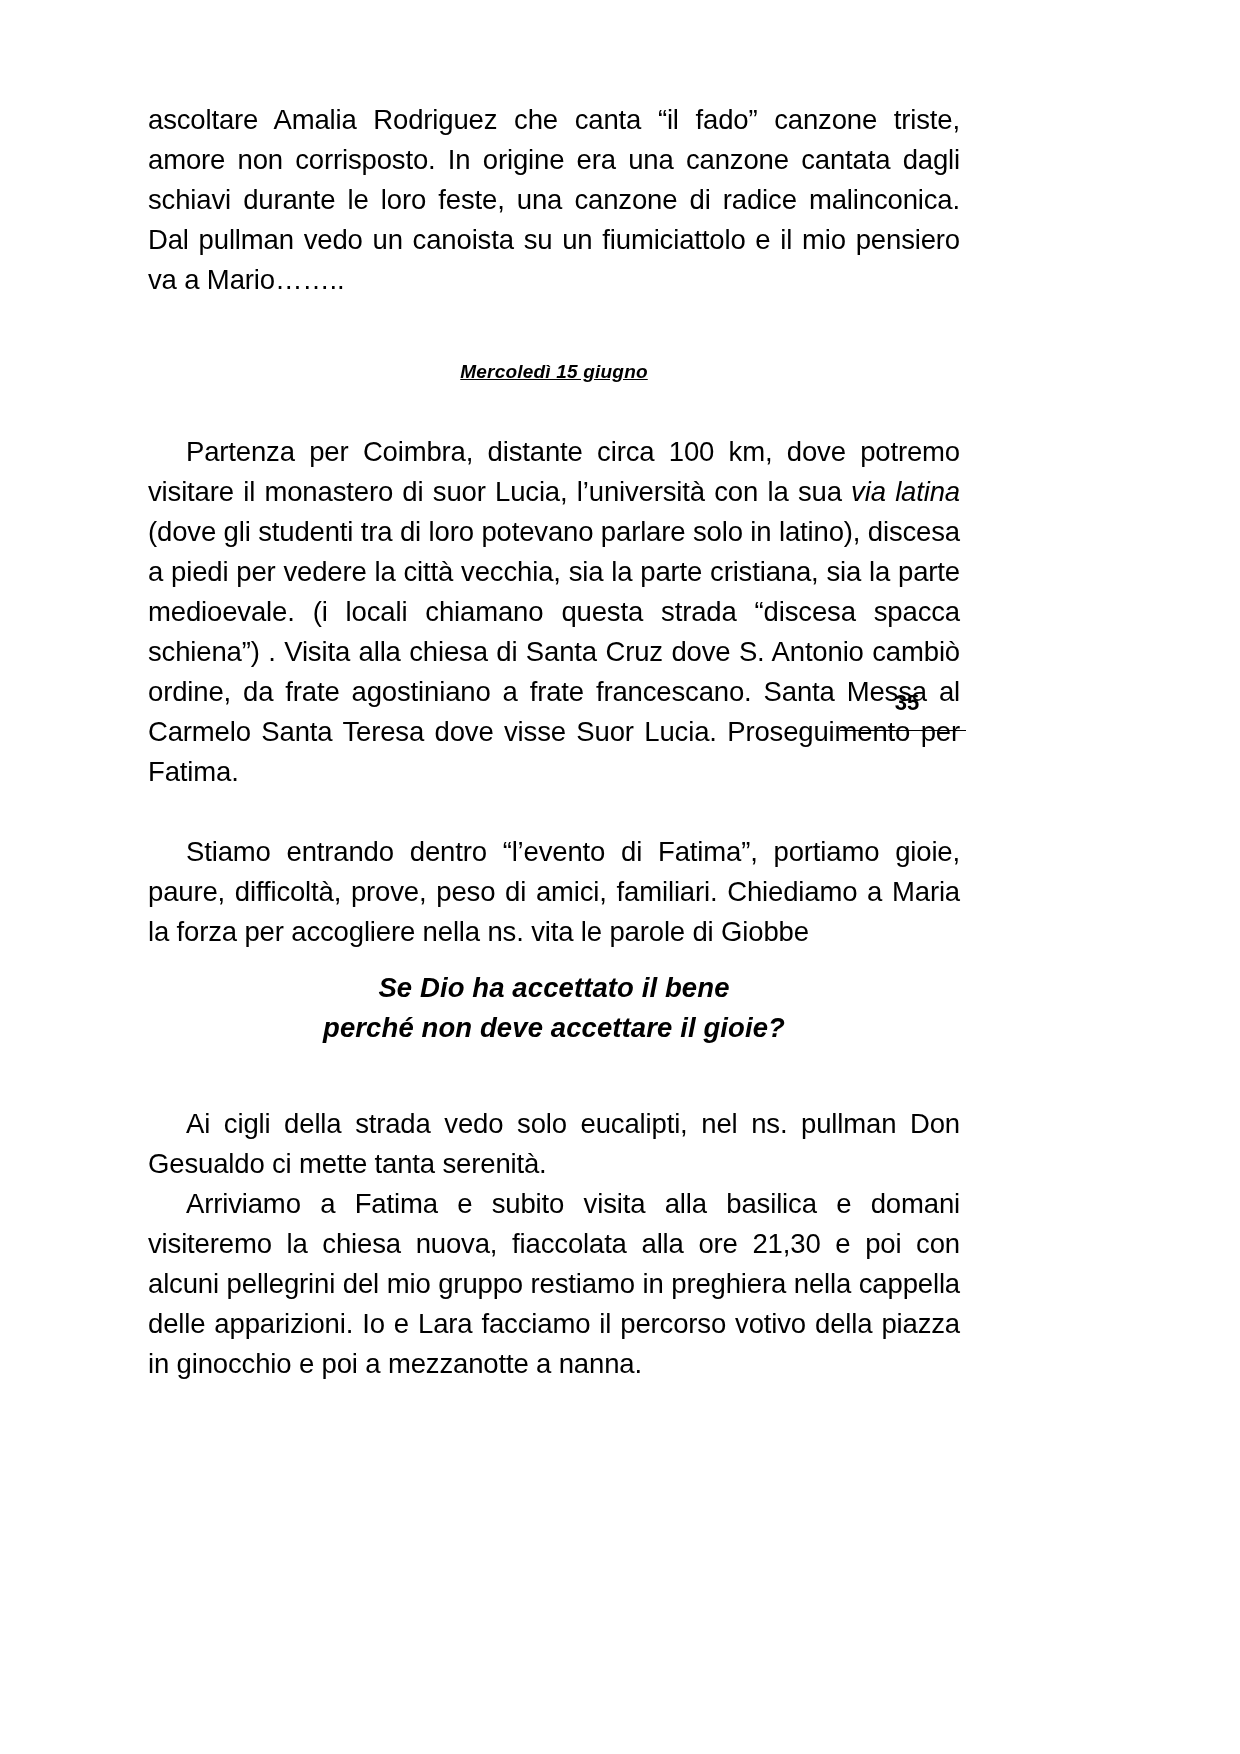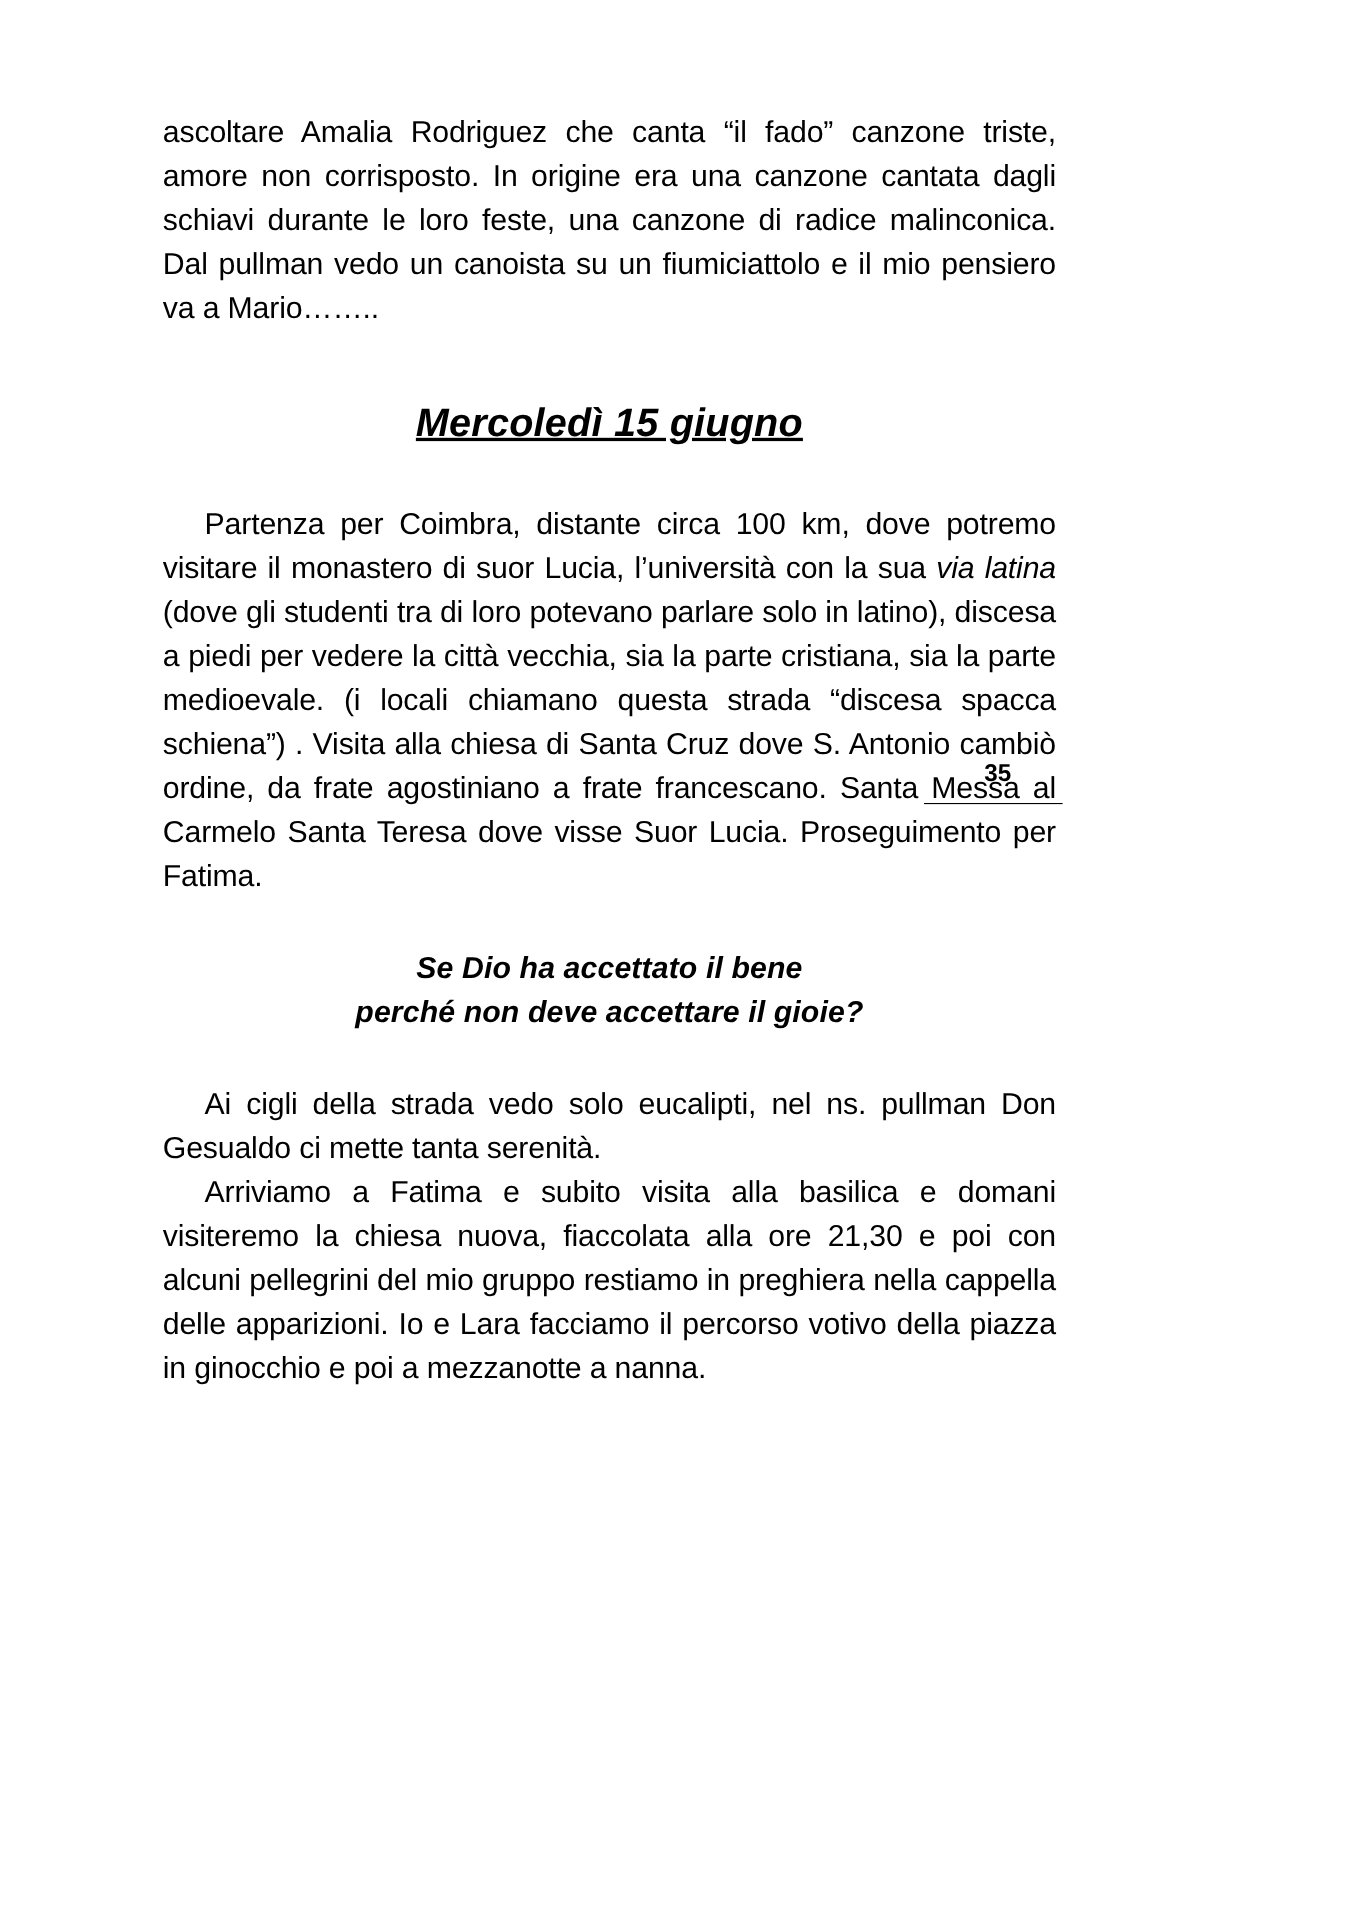--- a/index.html
+++ b/index.html
@@ -45,32 +45,32 @@
 
   p.indent::before {
     content: "";
     display: inline-block;
     width: 38px;
   }
   .gap-md { height: 40px; }
   .gap-lg { height: 52px; }
 
   h2.date-heading {
-    margin: 12px;
-    font-size: 36px;
+    margin: 0;
+    font-size: 19px;
     line-height: 40px;
     font-weight: bold;
     font-style: italic;
     text-decoration: underline;
     text-align: center;
     letter-spacing: 0.2px;
   }
 
   .quote-block {
-    margin: 4px;
+    margin: 16px;
     text-align: center;
   }
   .quote-line {
     margin: 0;
     font-size: 27.5px;
     line-height: 40px;
     font-weight: bold;
     font-style: italic;
     text-align: center;
     letter-spacing: 0.1px;
@@ -115,20 +115,21 @@
     <div class="gap-lg"></div>
 
     <h2 class="date-heading">Mercoledì 15 giugno</h2>
 
     <div class="gap-md"></div>
 
     <p class="body-text indent"><span>Partenza per Coimbra, distante circa 100 km, dove potremo visitare il monastero di suor Lucia,  l’università con la sua </span><em class="ital">via latina</em><span> (dove gli studenti tra di loro potevano parlare solo in latino), discesa a piedi per vedere la città vecchia, sia la parte cristiana, sia la parte medioevale. (i locali chiamano questa strada “discesa spacca schiena”) . Visita alla chiesa di Santa Cruz dove S. Antonio cambiò ordine, da frate agostiniano a frate francescano. Santa Messa al Carmelo Santa Teresa dove visse Suor Lucia. Proseguimento per Fatima.</span></p>
 
     <div class="gap-md"></div>
 
+    <p class="body-text indent">Stiamo entrando dentro “l’evento di Fatima”, portiamo gioie, paure, difficoltà, prove, peso di amici, familiari. Chiediamo a Maria la forza per accogliere nella ns. vita le parole di Giobbe</p>
 
     <div class="quote-block">
       <p class="quote-line">Se Dio ha accettato il bene</p>
       <p class="quote-line">perché non deve accettare il gioie?</p>
     </div>
 
     <div class="gap-md"></div>
 
     <p class="body-text indent">Ai cigli della strada vedo solo eucalipti, nel ns. pullman Don Gesualdo ci mette tanta serenità.</p>
 

